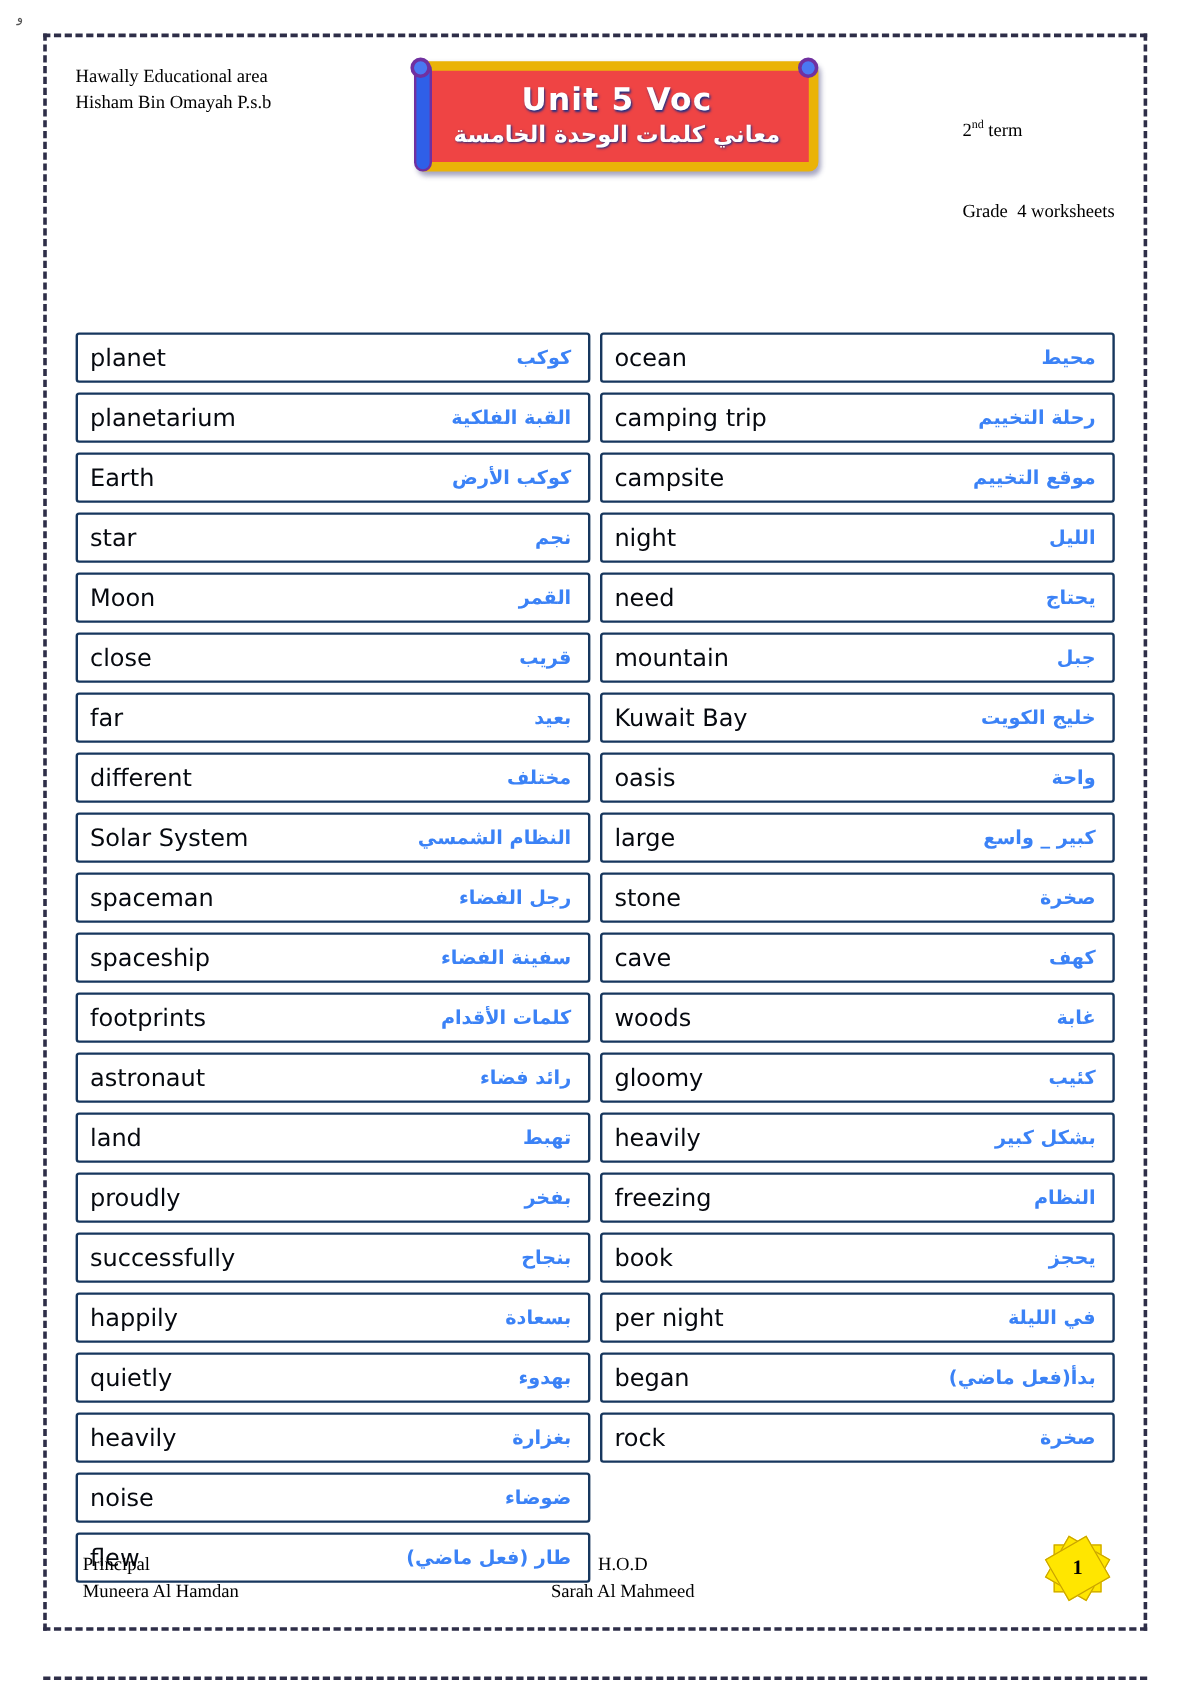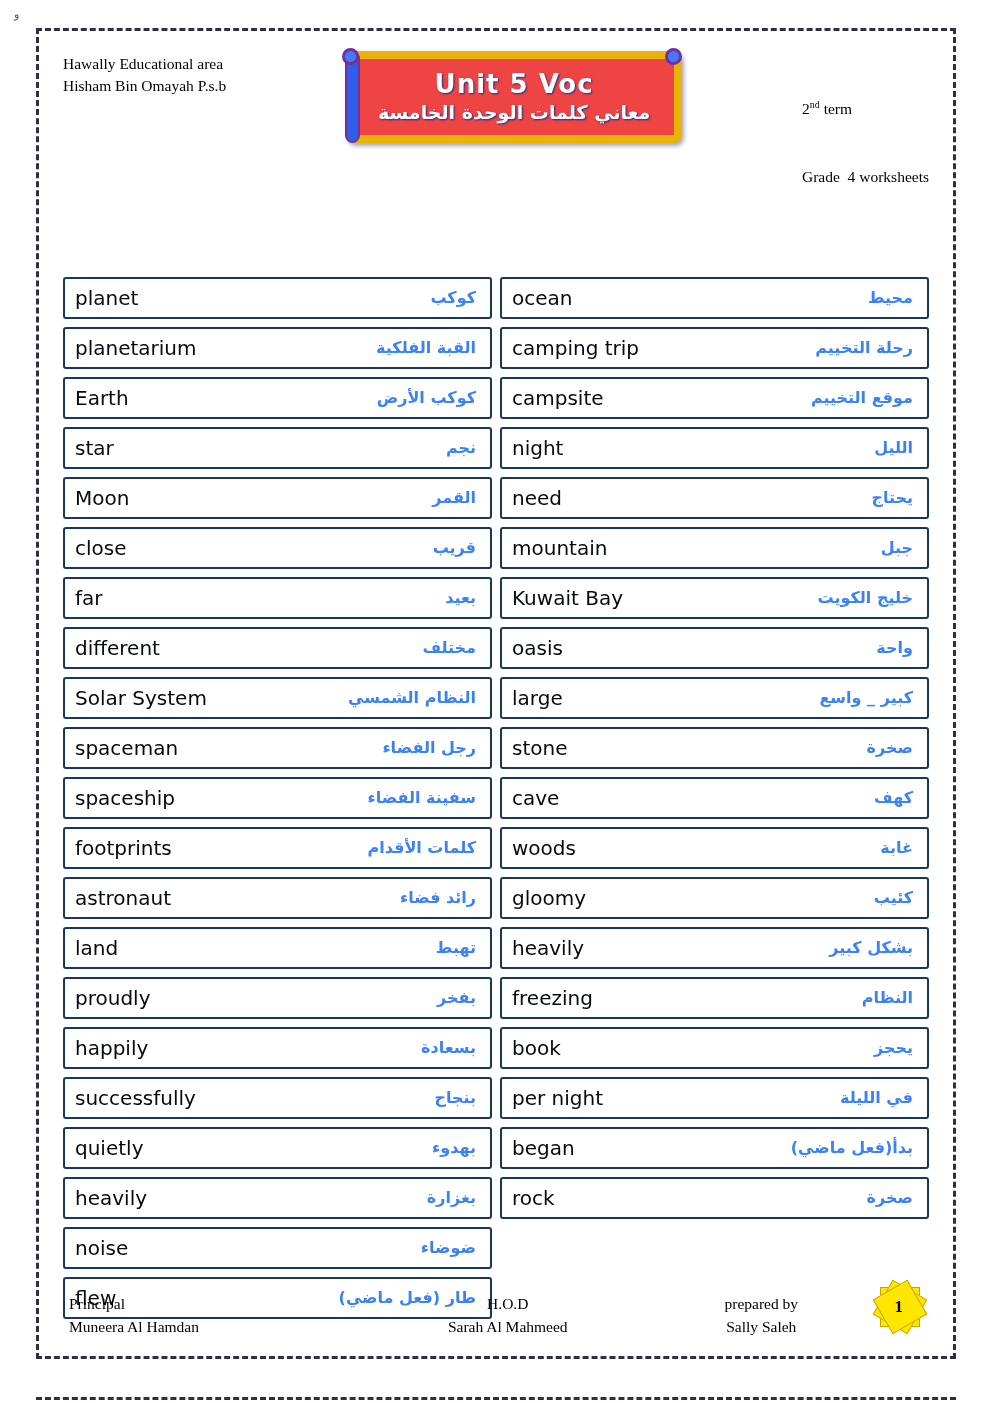--- a/index.html
+++ b/index.html
@@ -173,26 +173,26 @@
           </div>
           <div class="vocab-row">
             <span class="en">land</span>
             <span class="ar" dir="rtl">تهبط</span>
           </div>
           <div class="vocab-row">
             <span class="en">proudly</span>
             <span class="ar" dir="rtl">بفخر</span>
           </div>
           <div class="vocab-row">
+            <span class="en">successfully</span>
+            <span class="ar" dir="rtl">بنجاح</span>
+          </div>
+          <div class="vocab-row">
             <span class="en">happily</span>
             <span class="ar" dir="rtl">بسعادة</span>
-          </div>
-          <div class="vocab-row">
-            <span class="en">successfully</span>
-            <span class="ar" dir="rtl">بنجاح</span>
           </div>
           <div class="vocab-row">
             <span class="en">quietly</span>
             <span class="ar" dir="rtl">بهدوء</span>
           </div>
           <div class="vocab-row">
             <span class="en">heavily</span>
             <span class="ar" dir="rtl">بغزارة</span>
           </div>
           <div class="vocab-row">
@@ -285,24 +285,20 @@
     </div>
 
     <div class="footer">
       <div class="footer-block footer-principal">
         <div>Principal</div>
         <div>Muneera Al Hamdan</div>
       </div>
       <div class="footer-block footer-hod">
         <div>H.O.D</div>
         <div>Sarah Al Mahmeed</div>
-      </div>
-      <div class="footer-block footer-prepared">
-        <div>prepared by</div>
-        <div>Sally Saleh</div>
       </div>
       <div class="starburst">
         <i class="sq sq1"></i>
         <i class="sq sq2"></i>
         <i class="sq sq3"></i>
         <span class="page-num">1</span>
       </div>
     </div>
 
   </div>

